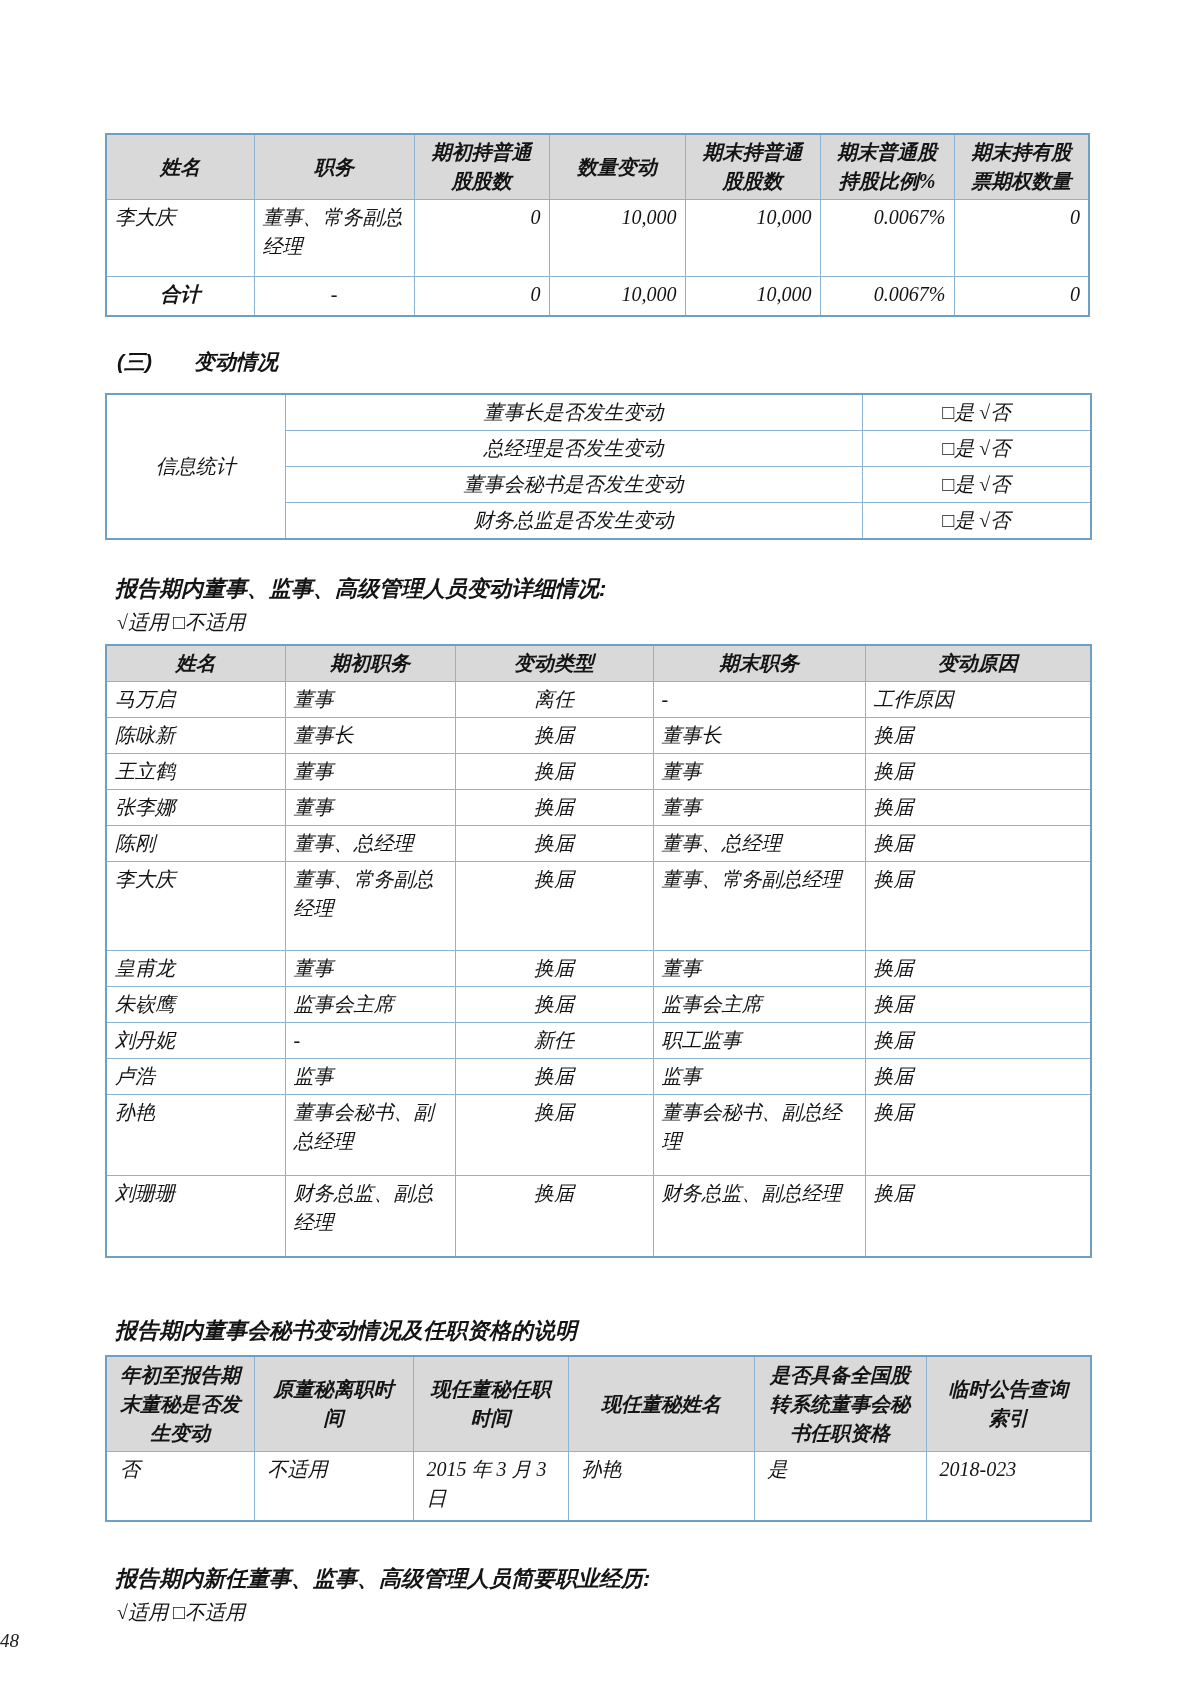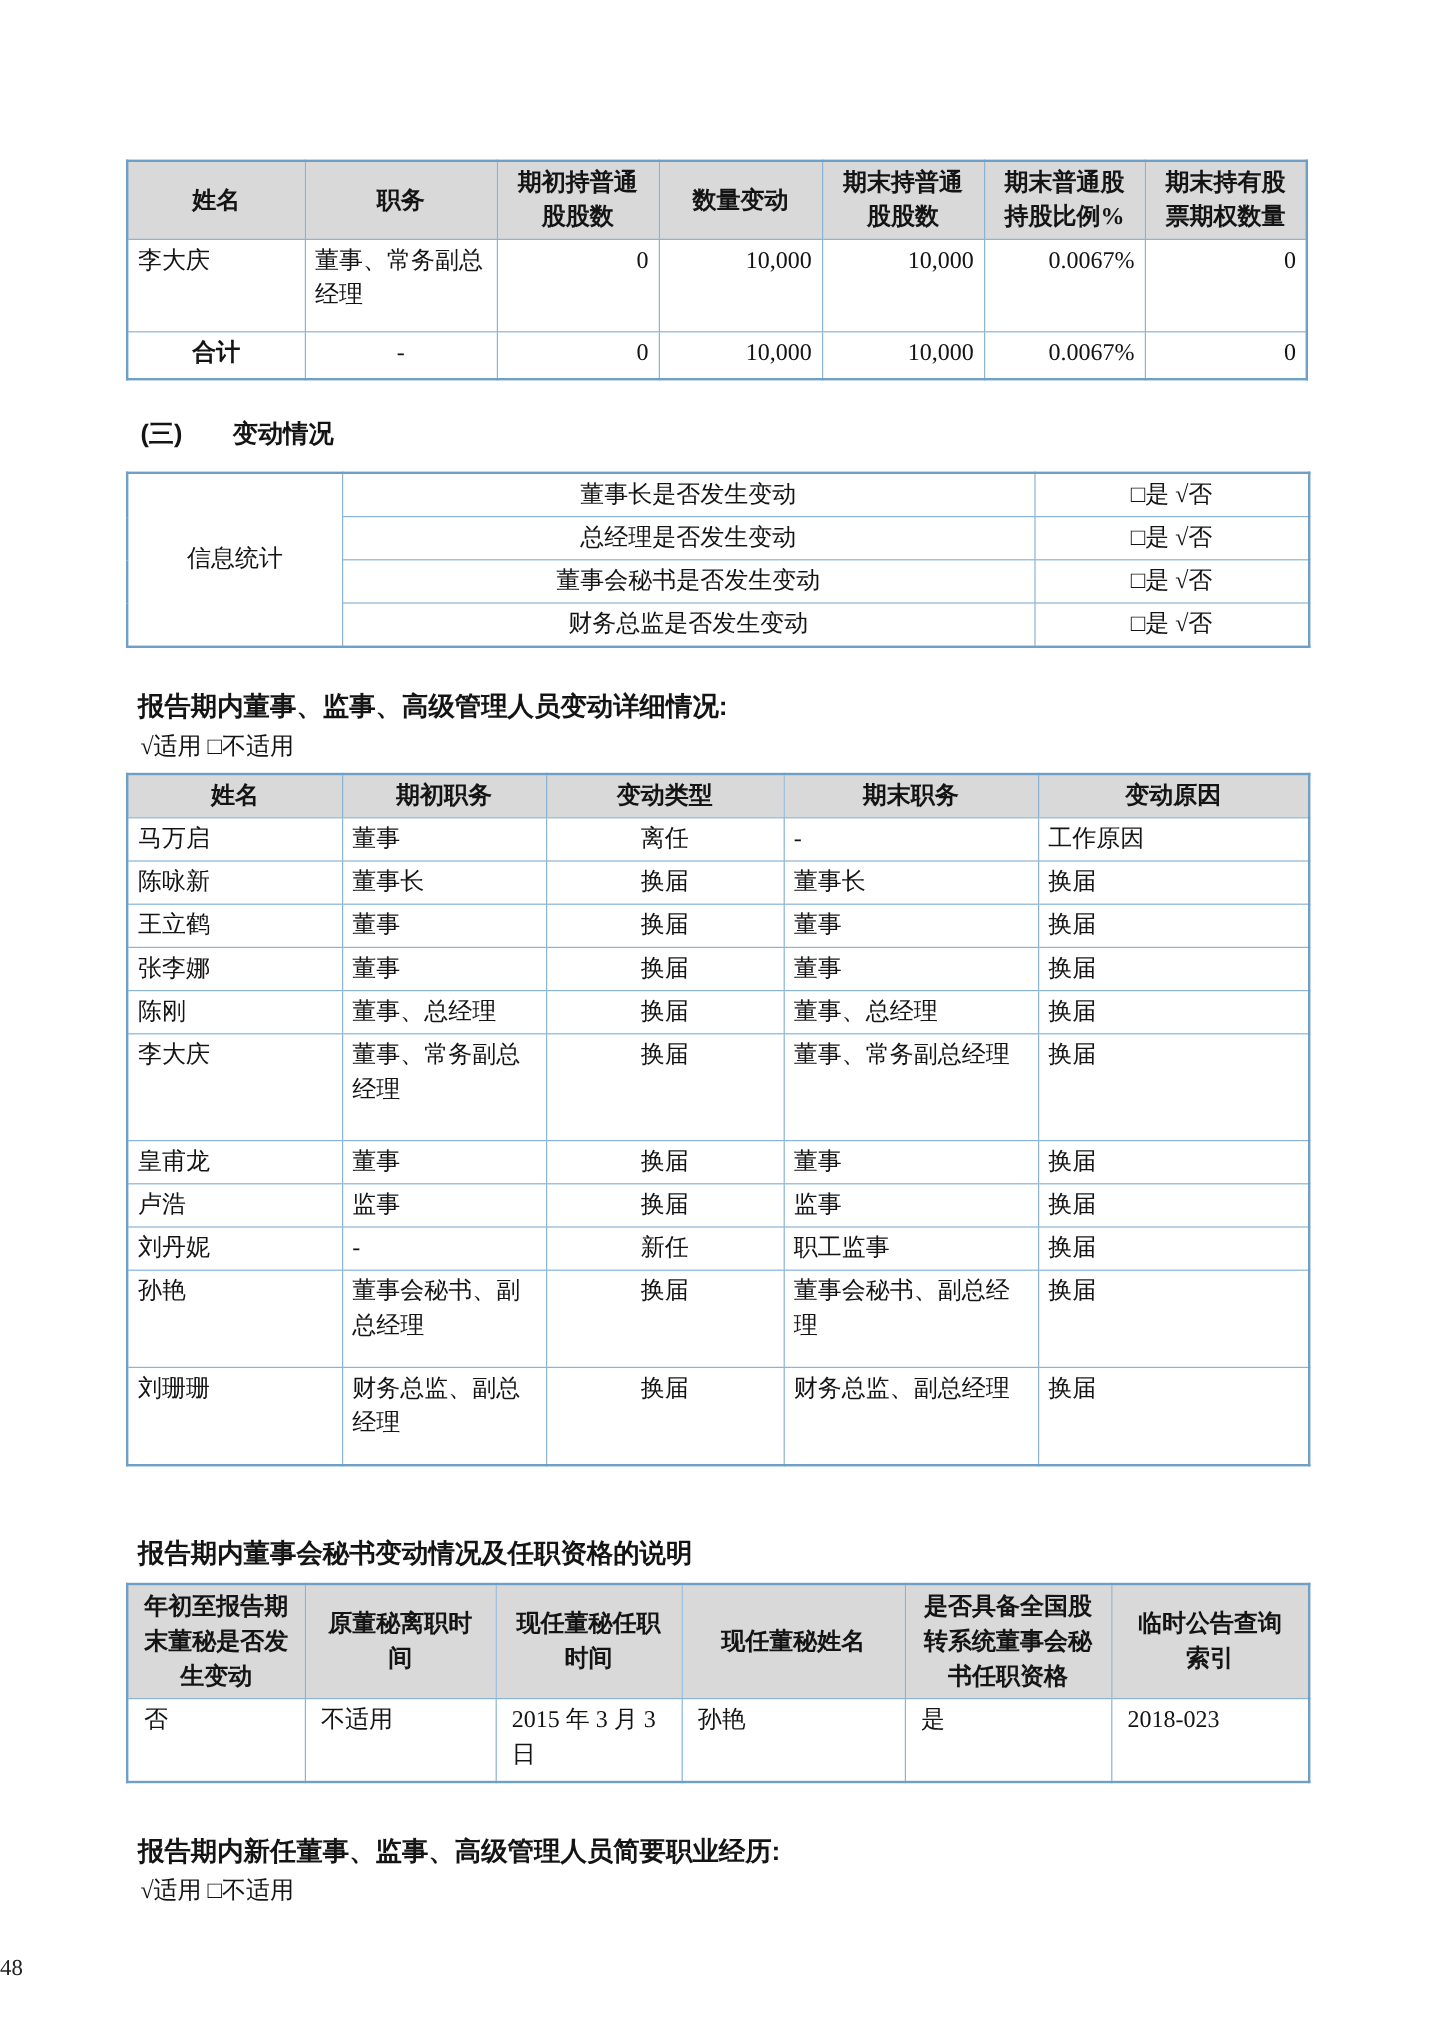--- a/index.html
+++ b/index.html
@@ -4,20 +4,21 @@
 <style>
   html,body { margin:0; padding:0; background:#e8e8e8; }
   .page {
     position:relative;
     width:1200px; height:1697px;
     margin:0 auto;
     background:#ffffff;
     font-family:"Liberation Serif","DejaVu Serif",serif;
     color:#141414;
     overflow:hidden;
+    font-style:italic;
   }
   .content { position:absolute; left:105px; top:133px; width:990px; }
 
   table { border-collapse:collapse; table-layout:fixed; background:#fff; }
   table { border:2px solid #6f9fc5; }
   td, th {
     border:1px solid #8bb3d4;
     font-size:20px; line-height:29px;
     padding:3px 8px;
     vertical-align:top;
@@ -217,31 +218,38 @@
         <td>换届</td>
       </tr>
       <tr>
         <td>皇甫龙</td>
         <td>董事</td>
         <td class="ctr">换届</td>
         <td>董事</td>
         <td>换届</td>
       </tr>
       <tr>
-        <td>卢浩</td>
-        <td>监事</td>
-        <td class="ctr">换届</td>
-        <td>监事</td>
+        <td>朱嵚鹰</td>
+        <td>监事会主席</td>
+        <td class="ctr">换届</td>
+        <td>监事会主席</td>
         <td>换届</td>
       </tr>
       <tr>
         <td>刘丹妮</td>
         <td>-</td>
         <td class="ctr">新任</td>
         <td>职工监事</td>
+        <td>换届</td>
+      </tr>
+      <tr>
+        <td>卢浩</td>
+        <td>监事</td>
+        <td class="ctr">换届</td>
+        <td>监事</td>
         <td>换届</td>
       </tr>
       <tr class="tall-b">
         <td>孙艳</td>
         <td>董事会秘书、副总经理</td>
         <td class="ctr">换届</td>
         <td>董事会秘书、副总经理</td>
         <td>换届</td>
       </tr>
       <tr class="tall-b">

